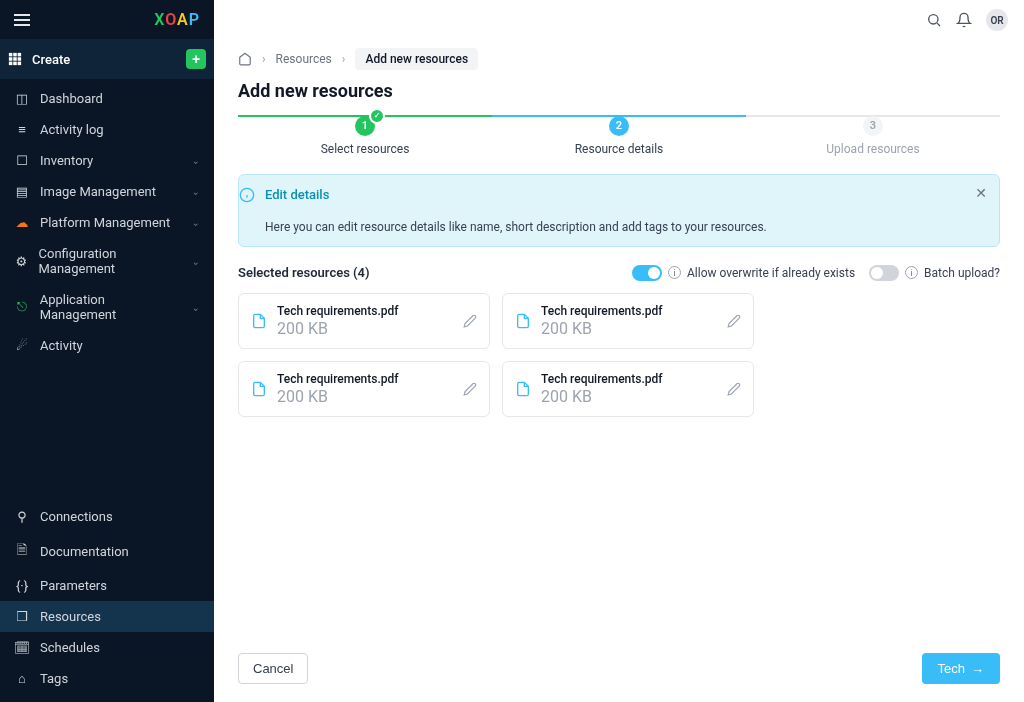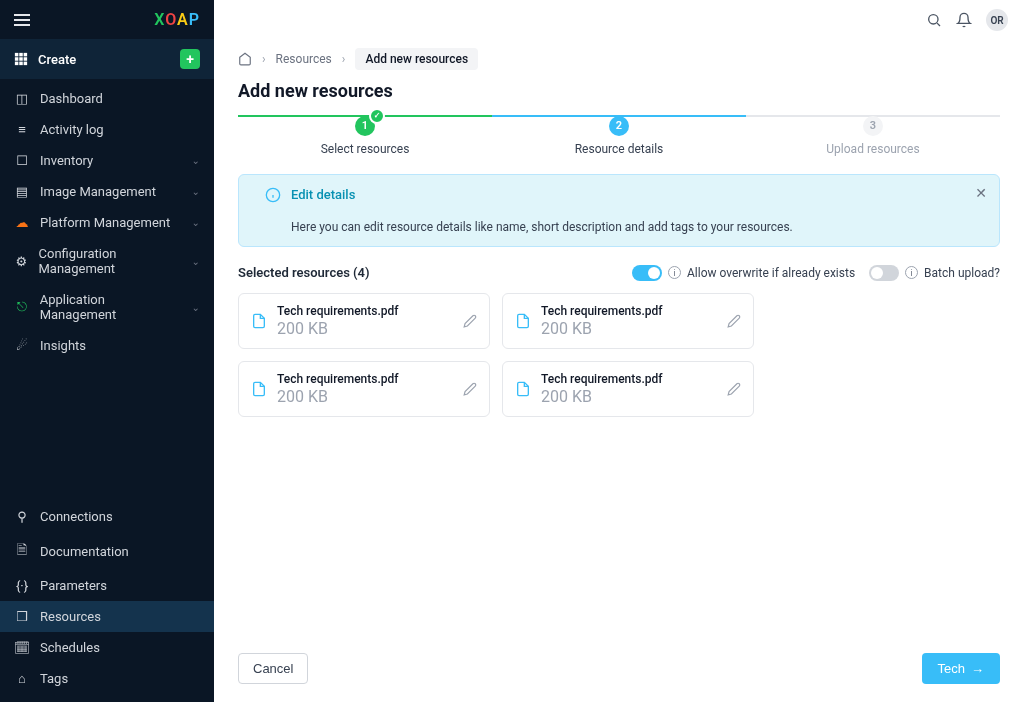--- a/index.html
+++ b/index.html
@@ -6,21 +6,21 @@
 body { font-family: -apple-system, BlinkMacSystemFont, "Segoe UI", Roboto, sans-serif; font-size: 13px; color: #1f2937; background: #fff; width: 1024px; height: 702px; overflow: hidden; display: flex; }
 .sidebar { width: 214px; background: #0a1625; color: #9ca3af; display: flex; flex-direction: column; }
 .sb-top { display: flex; align-items: center; justify-content: space-between; padding: 10px 14px; }
 .hamburger { display: flex; flex-direction: column; gap: 3px; cursor: pointer; }
 .hamburger span { width: 16px; height: 2px; background: #e5e7eb; }
 .logo { font-size: 16px; font-weight: 600; letter-spacing: 1px; margin-left: 40px; }
 .logo span:nth-child(1) { color: #22c55e; }
 .logo span:nth-child(2) { color: #ef4444; }
 .logo span:nth-child(3) { color: #facc15; }
 .logo span:nth-child(4) { color: #38bdf8; }
-.sb-create { display: flex; align-items: center; justify-content: space-between; padding: 10px 14px; background: #0f2438; color: #fff; font-weight: 500; }
+.sb-create { display: flex; align-items: center; justify-content: space-between; padding: 10px 8px; background: #0f2438; color: #fff; font-weight: 500; }
 .sb-create .left { display: flex; align-items: center; gap: 10px; }
 .plus-btn { width: 20px; height: 20px; border-radius: 4px; background: #22c55e; color: #fff; display: flex; align-items: center; justify-content: center; font-size: 14px; font-weight: 600; }
 .sb-nav { flex: 1; overflow-y: auto; padding-top: 4px; }
 .sb-item { display: flex; align-items: center; gap: 10px; padding: 8px 14px; cursor: pointer; color: #d1d5db; font-size: 13px; }
 .sb-item.active { background: #14334d; }
 .sb-item .icon { width: 16px; display: flex; justify-content: center; }
 .sb-item .chev { margin-left: auto; font-size: 10px; color: #6b7280; }
 .sb-bottom { padding-bottom: 8px; }
 .sb-back { padding: 12px 14px; color: #38bdf8; font-size: 12px; cursor: pointer; }
 .main { flex: 1; display: flex; flex-direction: column; }
@@ -36,21 +36,21 @@
 .step { flex: 1; text-align: center; position: relative; }
 .step-line { height: 2px; background: #e5e7eb; margin-bottom: 0; }
 .step.done .step-line { background: #22c55e; }
 .step.active .step-line { background: #38bdf8; }
 .step-circle { width: 20px; height: 20px; border-radius: 50%; display: inline-flex; align-items: center; justify-content: center; font-size: 11px; font-weight: 600; margin-top: -11px; position: relative; background: #f3f4f6; color: #9ca3af; }
 .step.done .step-circle { background: #22c55e; color: #fff; }
 .step.done .step-circle::after { content: '✓'; position: absolute; top: -8px; right: -10px; width: 12px; height: 12px; background: #22c55e; color: #fff; border-radius: 50%; font-size: 8px; display: flex; align-items: center; justify-content: center; border: 2px solid #fff; }
 .step.active .step-circle { background: #38bdf8; color: #fff; }
 .step-label { font-size: 12px; margin-top: 6px; color: #374151; }
 .step.pending .step-label { color: #9ca3af; }
-.info-banner { background: #e0f5fa; border: 1px solid #bae6fd; border-radius: 6px; padding: 12px 26px; display: flex; gap: 10px; margin-bottom: 18px; position: relative; }
+.info-banner { background: #e0f5fa; border: 1px solid #bae6fd; border-radius: 6px; padding: 12px 0; display: flex; gap: 10px; margin-bottom: 18px; position: relative; }
 .info-banner .info-icon { color: #38bdf8; flex-shrink: 0; }
 .info-banner .info-title { color: #0891b2; font-weight: 500; font-size: 13px; }
 .info-banner .info-text { color: #374151; font-size: 12px; margin-top: 18px; }
 .info-banner .close { position: absolute; right: 12px; top: 10px; color: #6b7280; cursor: pointer; font-size: 14px; }
 .selected-row { display: flex; align-items: center; margin-bottom: 12px; }
 .selected-label { font-weight: 600; font-size: 13px; }
 .toggles { margin-left: auto; display: flex; align-items: center; gap: 14px; font-size: 12px; color: #374151; }
 .toggle-item { display: flex; align-items: center; gap: 6px; }
 .toggle { width: 30px; height: 16px; border-radius: 10px; background: #d1d5db; position: relative; cursor: pointer; }
 .toggle::after { content: ''; width: 12px; height: 12px; border-radius: 50%; background: #fff; position: absolute; top: 2px; left: 2px; transition: left .2s; }
@@ -129,21 +129,21 @@
         <span>Configuration Management</span>
         <span class="chev">⌄</span>
       </div>
     <div class="sb-item">
         <span class="icon" style="color:#22c55e">⎋</span>
         <span>Application Management</span>
         <span class="chev">⌄</span>
       </div>
     <div class="sb-item">
         <span class="icon">☄</span>
-        <span>Insights</span>
+        <span>Activity</span>
       </div>
   </div>
   <div class="sb-bottom">
     <div class="sb-item">
         <span class="icon">⚲</span>
         <span>Connections</span>
       </div>
     <div class="sb-item">
         <span class="icon">🗎</span>
         <span>Documentation</span>

